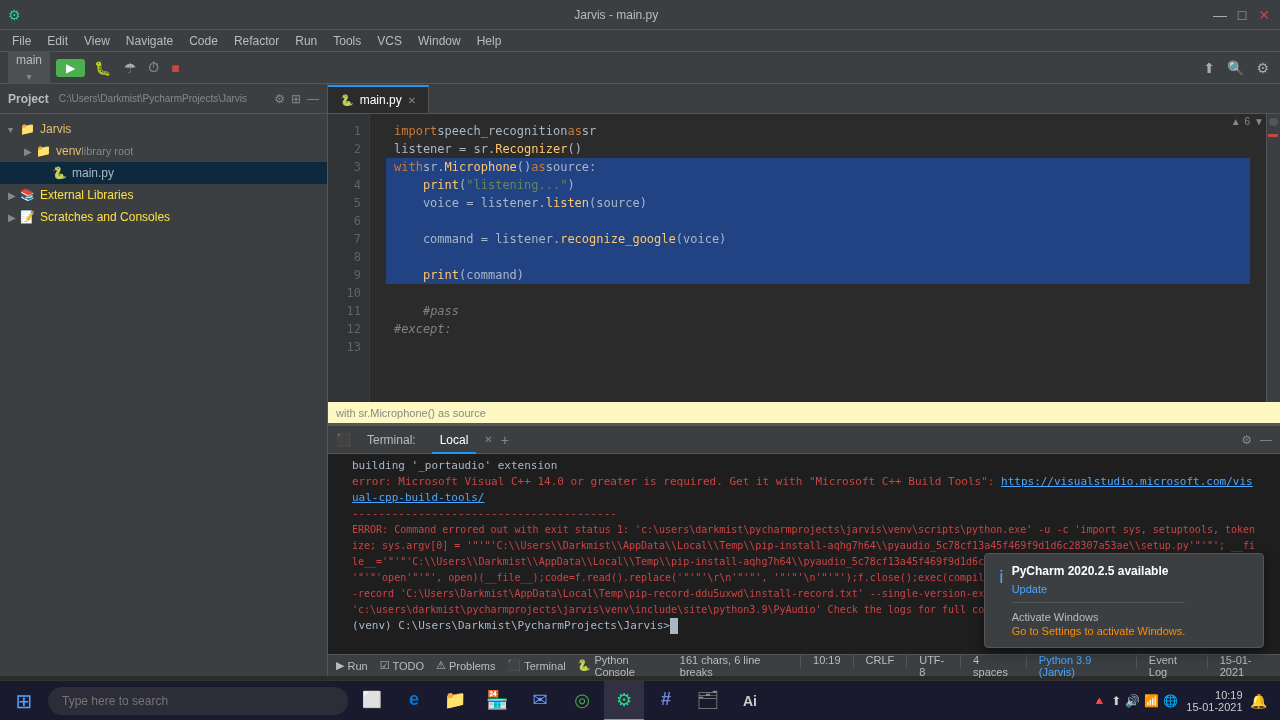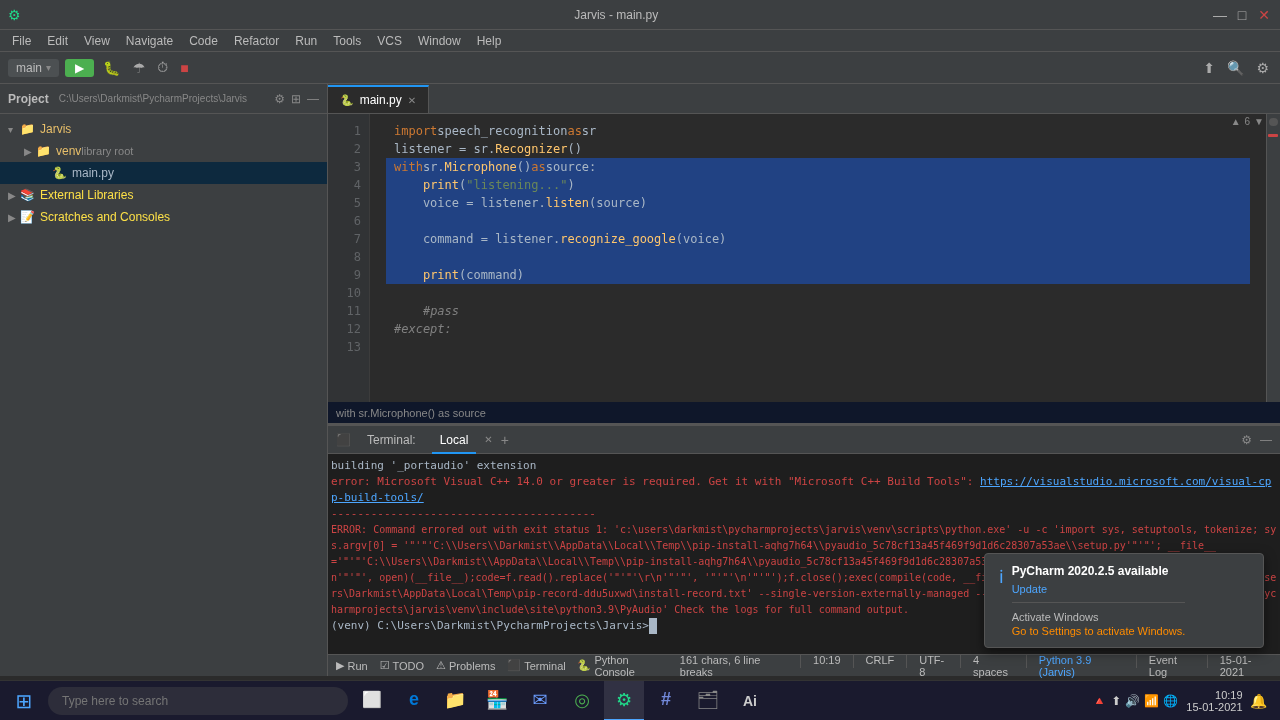--- a/index.html
+++ b/index.html
@@ -92,41 +92,41 @@
     .var { color: #a9b7c6; }
 
     
     #editor-scrollbar {
       width: 14px; background: #3c3f41; border-left: 1px solid #555;
       display: flex; flex-direction: column;
     }
 
     
     #breadcrumb {
-      height: 22px; background: #0f172a; border-bottom: 1px solid #555;
+      height: 22px; background: #fef9c3; border-bottom: 1px solid #555;
       display: flex; align-items: center; padding: 0 8px;
       font-size: 11px; color: #888;
     }
 
     
     #terminal-area {
       height: 230px; background: #1e1e1e; border-top: 2px solid #555;
       display: flex; flex-direction: column;
     }
     #terminal-header {
       height: 28px; background: #3c3f41; display: flex; align-items: center;
       padding: 0 8px; gap: 8px; border-bottom: 1px solid #555;
     }
     .terminal-tab { padding: 0 8px; height: 28px; line-height: 28px; color: #bbb; font-size: 12px; cursor: pointer; }
     .terminal-tab.active { border-bottom: 2px solid #2196F3; color: #fff; }
     .terminal-plus { color: #888; cursor: pointer; font-size: 14px; }
     .terminal-gear { color: #888; cursor: pointer; margin-left: auto; }
     .terminal-close { color: #888; cursor: pointer; }
     #terminal-content {
-      flex: 1; overflow-y: auto; padding: 4px 3px;
+      flex: 1; overflow-y: auto; padding: 4px 24px;
       font-family: 'Consolas', monospace; font-size: 11px; background: #1e1e1e;
       line-height: 16px;
     }
     .term-line { word-break: break-all; }
     .term-error { color: #cc4444; }
     .term-link { color: #4da6ff; text-decoration: underline; cursor: pointer; }
     .term-normal { color: #a9b7c6; }
     .term-prompt { color: #a9b7c6; }
 
     
@@ -171,21 +171,21 @@
     ::-webkit-scrollbar-track { background: #3c3f41; }
     ::-webkit-scrollbar-thumb { background: #5c5f61; border-radius: 4px; }
 
     
     .ln-highlighted { color: #606366; }
 
     
     .sidebar-header-icons { display: flex; gap: 6px; margin-left: auto; color: #888; }
 
     
-    .run-config { display: flex; align-items: center; gap: 4px; background: #4c5052; border-radius: 3px; padding: 2px 8px; color: #bbb; font-size: 12px; cursor: pointer; }
+    .run-config { display: flex; align-items: center; gap: 4px; background: #4c5052; border-radius: 3px; padding: 2px 8px; color: #bbb; font-size: 12px; cursor: pointer; flex-direction: column; }
     .run-config-arrow { font-size: 10px; color: #888; }
   </style>
 </head>
 <body>
 
 <div id="titlebar">
   <span style="font-size:14px; color:#21d789;">⚙</span>
   <div class="title">Jarvis - main.py</div>
   <div class="win-controls">
     <button class="win-btn">—</button>

